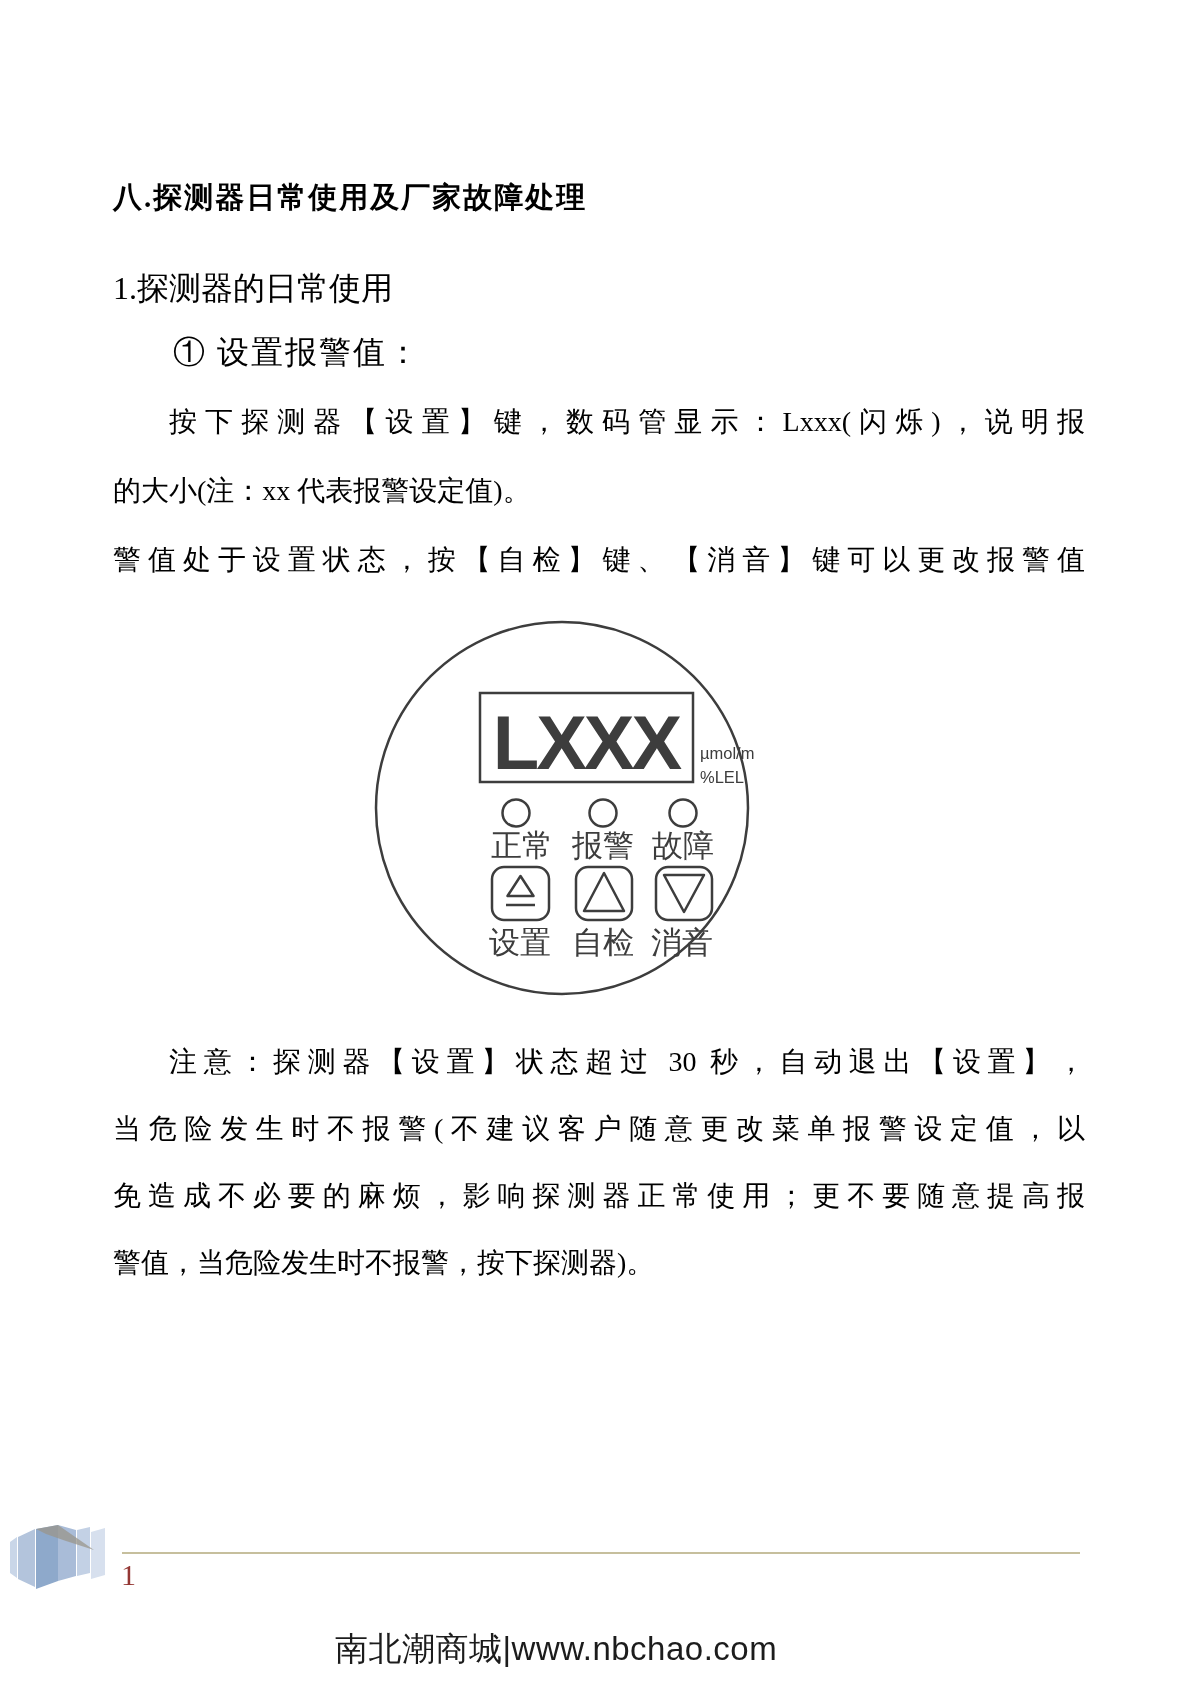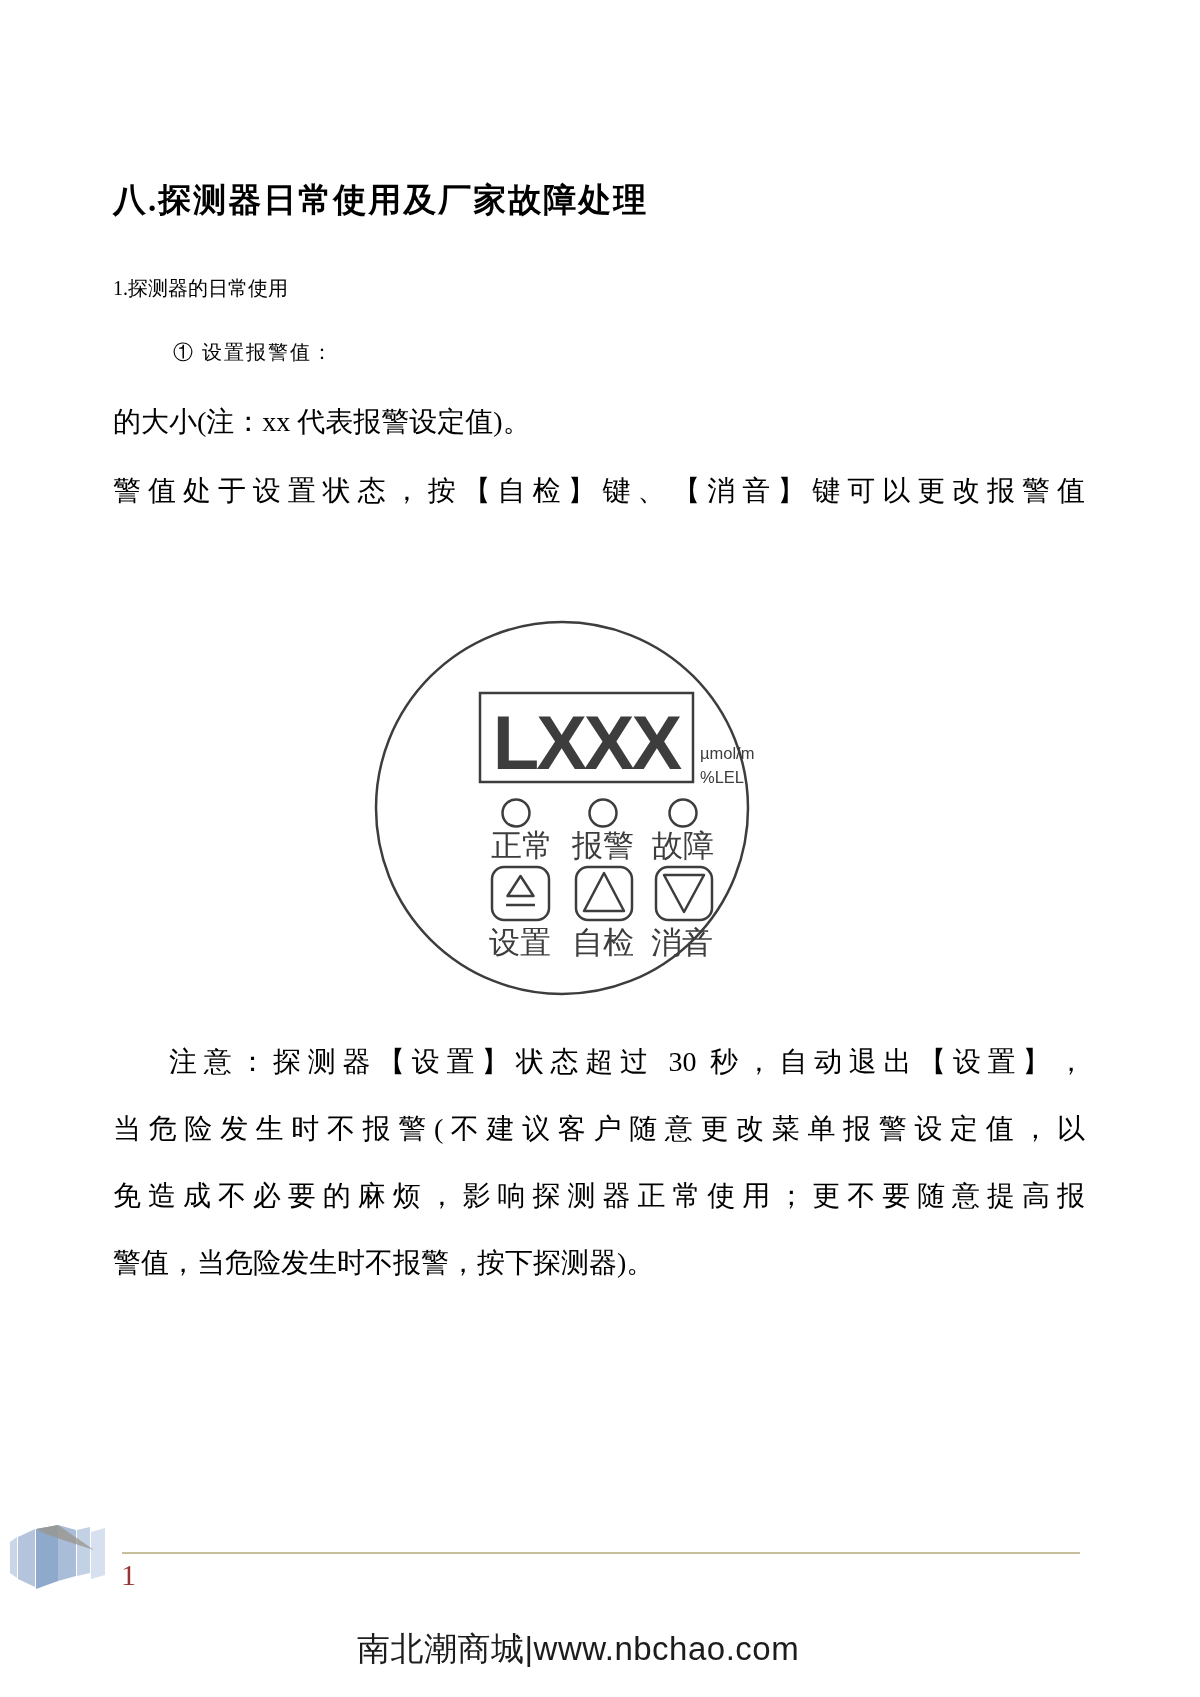--- a/index.html
+++ b/index.html
@@ -6,24 +6,24 @@
   #page{
     position:relative;
     width:1200px;height:1697px;
     background:#ffffff;
     font-family:"Liberation Serif","DejaVu Serif",serif;
     color:#000000;
     overflow:hidden;
   }
   .abs{position:absolute;}
   .doc-title{
-    font-size:33px;font-weight:700;letter-spacing:2px;
+    font-size:29px;font-weight:700;letter-spacing:2px;
     white-space:nowrap;
   }
-  .body-text{font-size:20px;line-height:36px;white-space:nowrap;}
+  .body-text{font-size:32px;line-height:36px;white-space:nowrap;}
   .para{width:972px;font-size:28px;}
   .para .jline{
     line-height:69px;height:69px;
     text-align:justify;text-align-last:justify;
     -moz-text-align-last:justify;
     text-justify:inter-character;
     overflow:hidden;
   }
   .para.note .jline{line-height:67px;height:67px;}
   .para .jline.first{padding-left:56px;}
@@ -54,20 +54,21 @@
 
 <div id="page">
 
   <div class="abs doc-title" style="left:113px;top:178px;">八.探测器日常使用及厂家故障处理</div>
 
   <div class="abs body-text" style="left:113px;top:270px;">1.探测器的日常使用</div>
 
   <div class="abs body-text" style="left:173px;top:334px;letter-spacing:2px;">① 设置报警值：</div>
 
   <div class="abs para" style="left:113px;top:387px;">
+    <div class="jline first">按下探测器【设置】键，数码管显示：Lxxx(闪烁)，说明报</div>
     <div class="jline last">的大小(注：xx 代表报警设定值)。</div>
     <div class="jline">警值处于设置状态，按【自检】键、【消音】键可以更改报警值</div>
   </div>
 
   <svg class="abs diagram-svg" style="left:370px;top:612px;" width="384" height="392" viewBox="0 0 384 392">
     <defs>
       <pattern id="pxgrid" width="6" height="6" patternUnits="userSpaceOnUse">
         <rect width="4.6" height="4.6" fill="#3a3a3a"></rect>
       </pattern>
     </defs>
@@ -123,15 +124,15 @@
     <polygon points="50,5 68,10 68,56 50,61" fill="#a9bcd8"></polygon>
     <polygon points="69,10 82,7 82,53 69,56" fill="#c3d1e5"></polygon>
     <polygon points="83,12 97,8 97,55 83,59" fill="#d7e0ee"></polygon>
     <polygon points="28,9 50,5 86,30 58,21 38,14" fill="#9a958b" opacity="0.75"></polygon>
   </svg>
 
   <div class="abs footer-rule" style="left:122px;top:1552px;width:958px;"></div>
 
   <div class="abs page-number" style="left:121px;top:1558px;">1</div>
 
-  <div class="abs watermark" style="left:357px;top:1627px;">南北潮商城|www.nbchao.com</div>
+  <div class="abs watermark" style="left:335px;top:1627px;">南北潮商城|www.nbchao.com</div>
 
 </div>
 
 </body></html>

